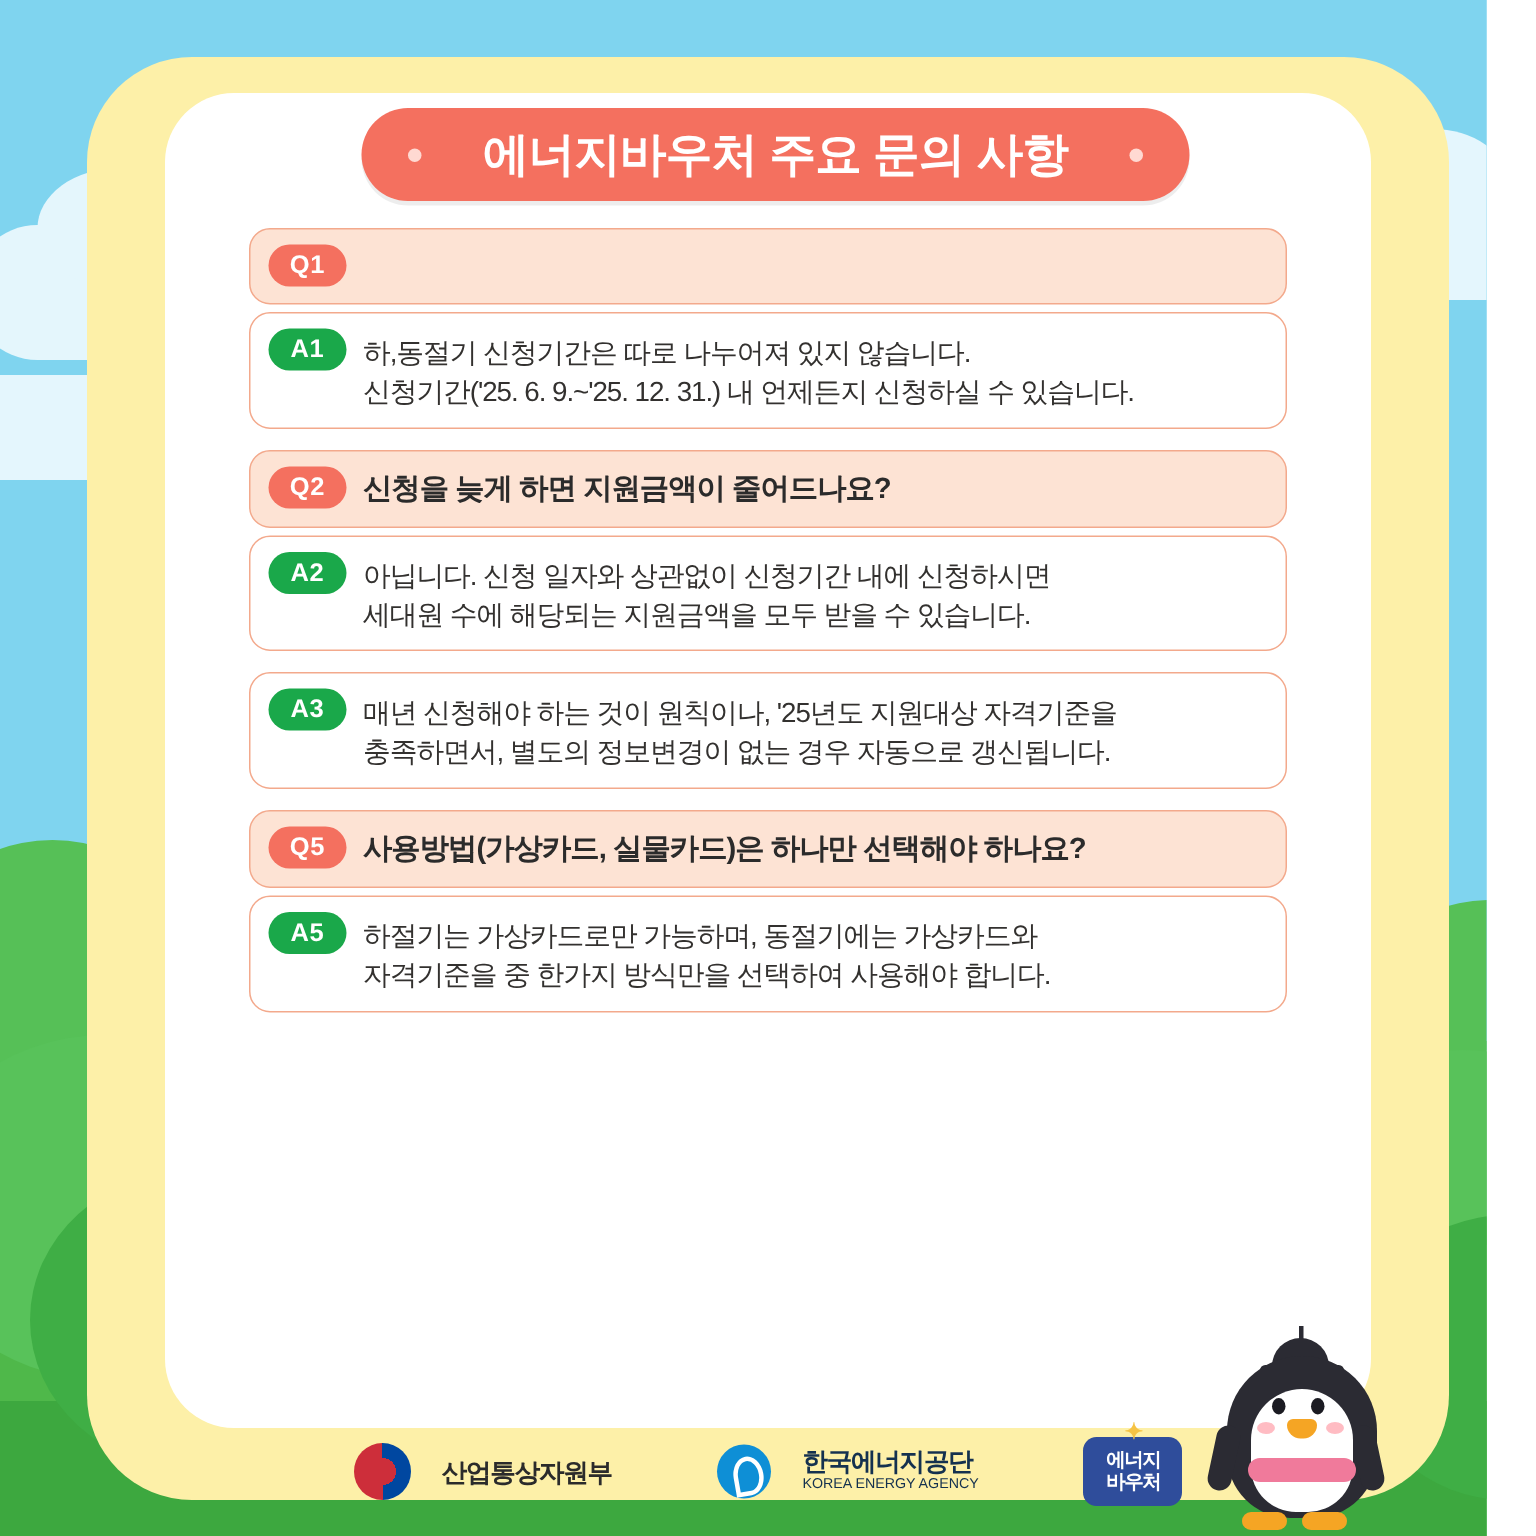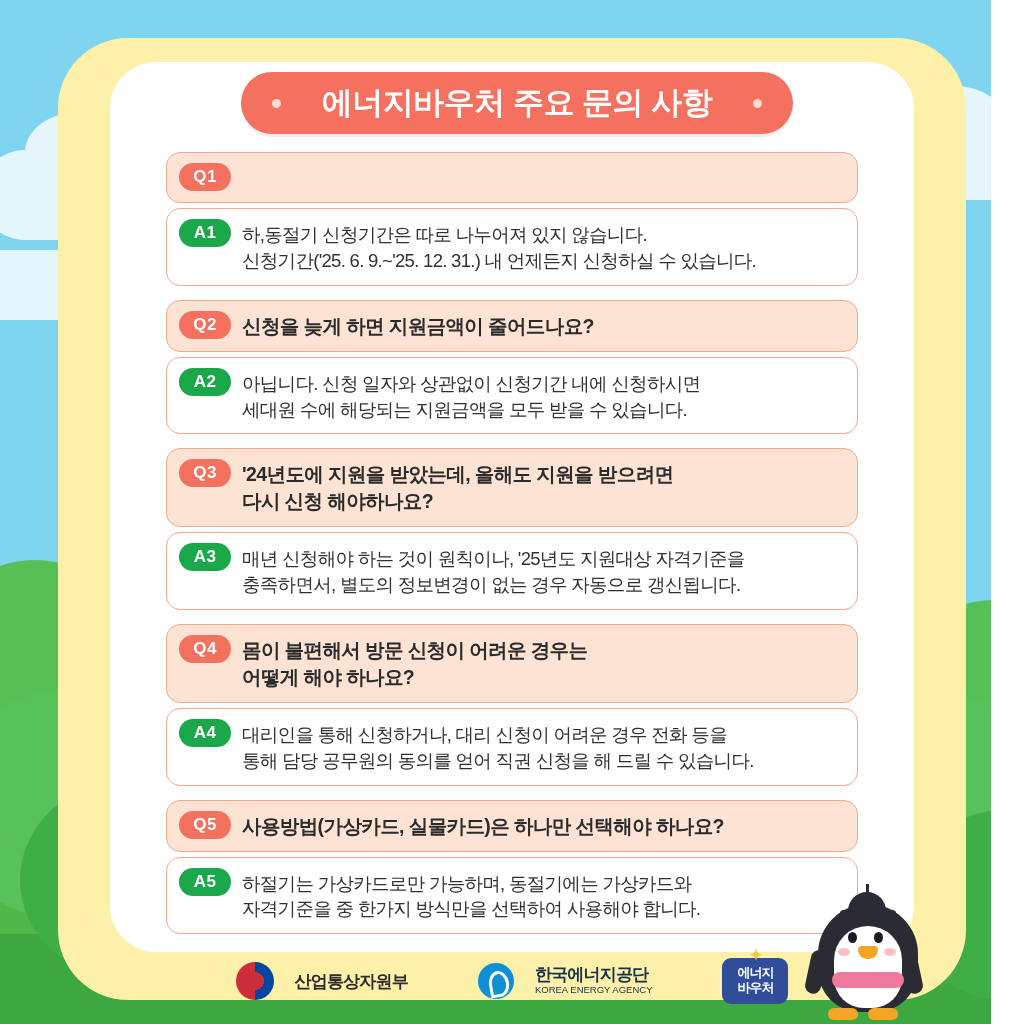--- a/index.html
+++ b/index.html
@@ -232,44 +232,27 @@
         <div class="q-text">신청을 늦게 하면 지원금액이 줄어드나요?</div>
       </div>
       <div class="a-row">
         <div class="badge a">A2</div>
         <div class="a-text">아닙니다. 신청 일자와 상관없이 신청기간 내에 신청하시면
 세대원 수에 해당되는 지원금액을 모두 받을 수 있습니다.</div>
       </div>
     </div>
 
     <div class="qa-block">
-      <div class="q-row">
-        <div class="badge q">Q3</div>
-        <div class="q-text">'24년도에 지원을 받았는데, 올해도 지원을 받으려면
-다시 신청 해야하나요?</div>
-      </div>
       <div class="a-row">
         <div class="badge a">A3</div>
         <div class="a-text">매년 신청해야 하는 것이 원칙이나, '25년도 지원대상 자격기준을
 충족하면서, 별도의 정보변경이 없는 경우 자동으로 갱신됩니다.</div>
       </div>
     </div>
 
-    <div class="qa-block">
-      <div class="q-row">
-        <div class="badge q">Q4</div>
-        <div class="q-text">몸이 불편해서 방문 신청이 어려운 경우는
-어떻게 해야 하나요?</div>
-      </div>
-      <div class="a-row">
-        <div class="badge a">A4</div>
-        <div class="a-text">대리인을 통해 신청하거나, 대리 신청이 어려운 경우 전화 등을
-통해 담당 공무원의 동의를 얻어 직권 신청을 해 드릴 수 있습니다.</div>
-      </div>
-    </div>
 
     <div class="qa-block">
       <div class="q-row">
         <div class="badge q">Q5</div>
         <div class="q-text">사용방법(가상카드, 실물카드)은 하나만 선택해야 하나요?</div>
       </div>
       <div class="a-row">
         <div class="badge a">A5</div>
         <div class="a-text">하절기는 가상카드로만 가능하며, 동절기에는 가상카드와
 자격기준을 중 한가지 방식만을 선택하여 사용해야 합니다.</div>

